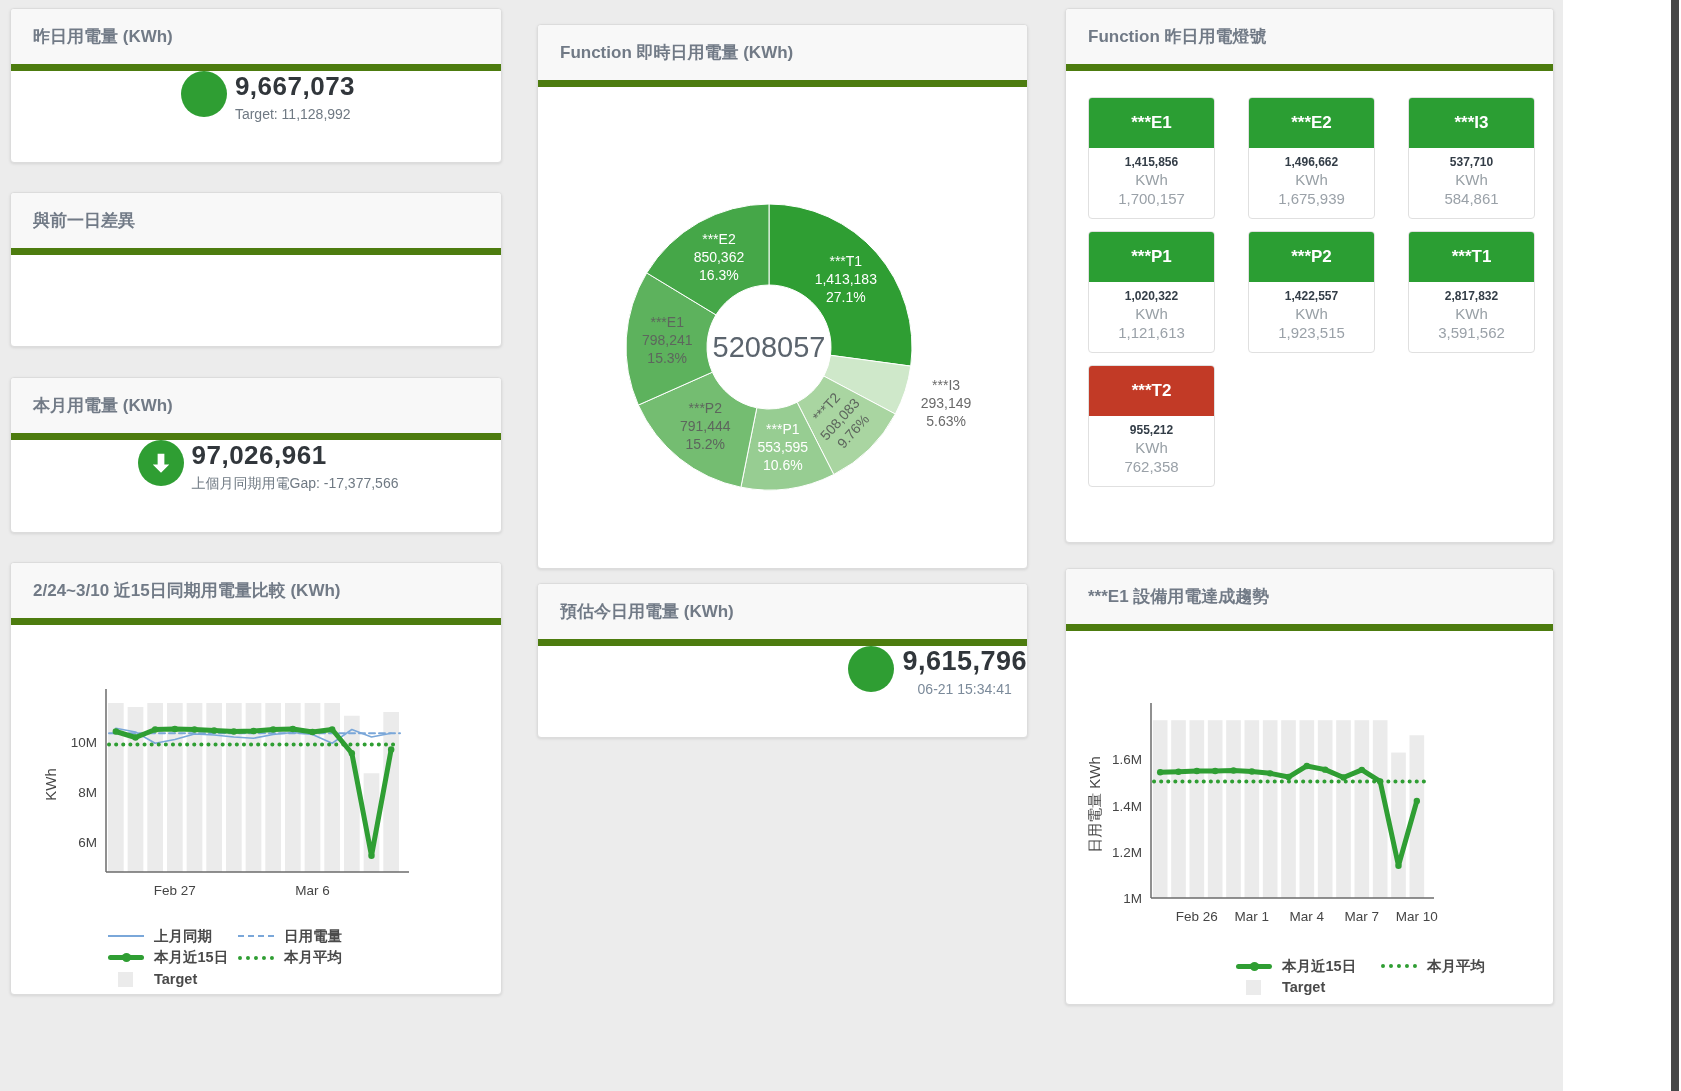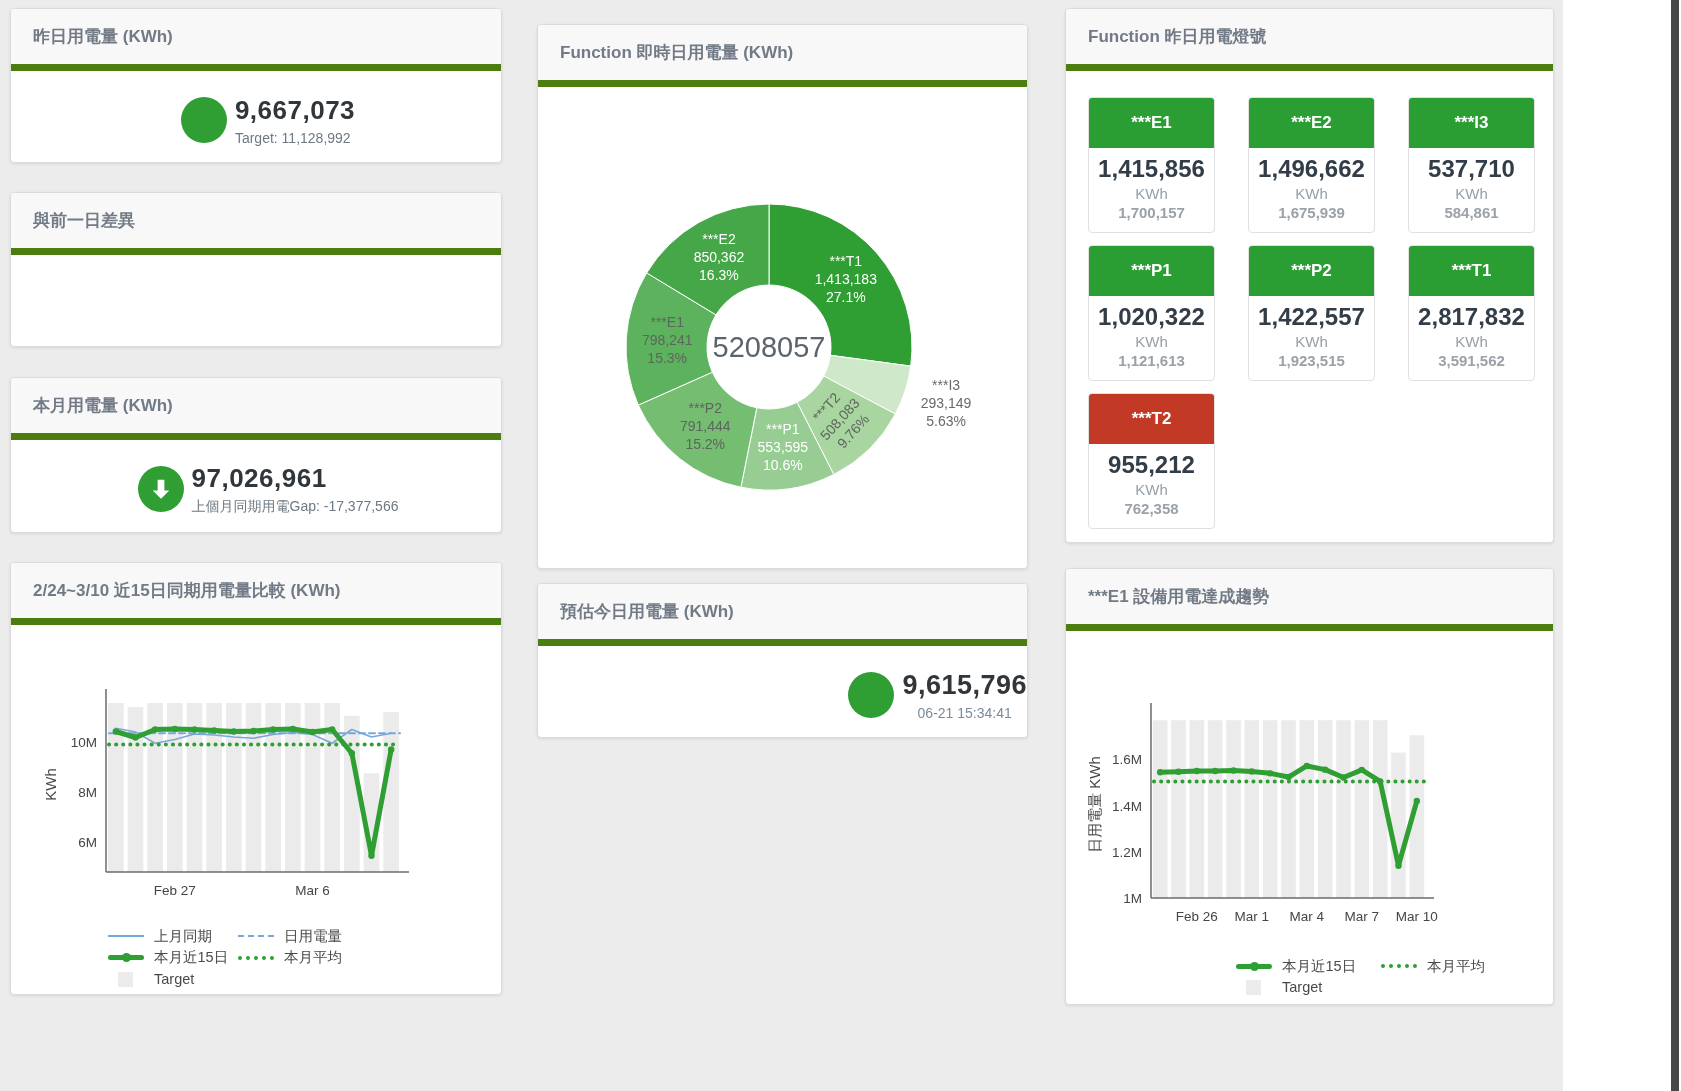--- a/index.html
+++ b/index.html
@@ -3,45 +3,45 @@
 <meta charset="utf-8">
 <style>
   html,body{margin:0;padding:0;}
   body{font-family:"Liberation Sans","DejaVu Sans",sans-serif;background:#ececec;}
   .canvas{position:relative;width:1681px;height:1091px;background:#ececec;overflow:hidden;}
   .card{position:absolute;background:#fff;border:1px solid #dcdcdc;border-radius:4px;
         box-shadow:0 1px 3px rgba(0,0,0,.10);overflow:hidden;box-sizing:border-box;}
   .card-head{background:#f8f8f8;border-bottom:7px solid #4d7c0f;padding:16px 22px;
              font-size:17px;font-weight:bold;color:#717a86;}
   
-  .metric{display:flex;align-items:center;justify-content:center;gap:8px;height:98px;margin-left:24px;}
+  .metric{display:flex;justify-content:center;gap:8px;height:98px;margin-left:24px;}
   .metric.right{justify-content:flex-end;}
   .dot{width:46px;height:46px;border-radius:50%;flex:none;display:flex;align-items:center;justify-content:center;}
   .dot.green{background:#2f9e33;}
   .dot.red{background:#c23a26;}
   .dot svg{width:30px;height:30px;display:block;}
   .mval{font-size:26px;font-weight:bold;color:#31363b;letter-spacing:.5px;}
   .msub{font-size:14px;color:#6f7983;margin-top:4px;}
   
   .lamp-grid{display:grid;grid-template-columns:repeat(3,125px);column-gap:35px;row-gap:12px;
              padding:26px 0 0 22px;}
   .tile{width:125px;border:1px solid #e0e0e0;border-radius:4px;overflow:hidden;background:#fff;}
   .tile-head{height:50px;line-height:50px;text-align:center;color:#fff;font-size:17px;font-weight:bold;}
   .tile-head.green{background:#2b9e33;}
   .tile-head.red{background:#c23a26;}
   .tile-body{text-align:center;padding:7px 2px 11px;}
-  .tval{font-size:24px;font-weight:bold;color:#333d47;}
+  .tval{font-size:12px;font-weight:bold;color:#333d47;}
   .tunit{font-size:15px;color:#98a0a6;margin-top:2px;}
-  .ttar{font-size:15px;color:#9aa1a8;margin-top:2px;font-weight:bold;}
+  .ttar{font-size:15px;color:#9aa1a8;margin-top:2px;}
   
   svg text{font-family:"Liberation Sans","DejaVu Sans",sans-serif;}
   .legend{font-size:14.5px;color:#4a4a4a;}
   .legendA{margin:6px 0 0 97px;}
   .legendB{margin:10px 0 0 170px;}
-  .lrow{line-height:21px;white-space:nowrap;}
+  .lrow{line-height:21px;white-space:nowrap;font-weight:bold;}
   .litem{display:inline-flex;align-items:center;width:130px;vertical-align:middle;cursor:pointer;}
   .legendB .litem{width:145px;}
   .sw{display:inline-block;width:36px;margin-right:10px;flex:none;}
   .sw-blue-solid{border-top:2px solid #7aa7d9;}
   .sw-blue-dash{border-top:2px dashed #7aa7d9;}
   .sw-green-thick{height:5px;background:#2f9e33;border-radius:2.5px;position:relative;}
   .sw-green-thick::after{content:"";position:absolute;left:14px;top:-2px;width:9px;height:9px;border-radius:50%;background:#2f9e33;}
   .sw-green-dot{border-top:4px dotted #2f9e33;}
   .sw-target{width:15px;height:15px;background:#ebebeb;margin:0 21px 0 10px;}
   

